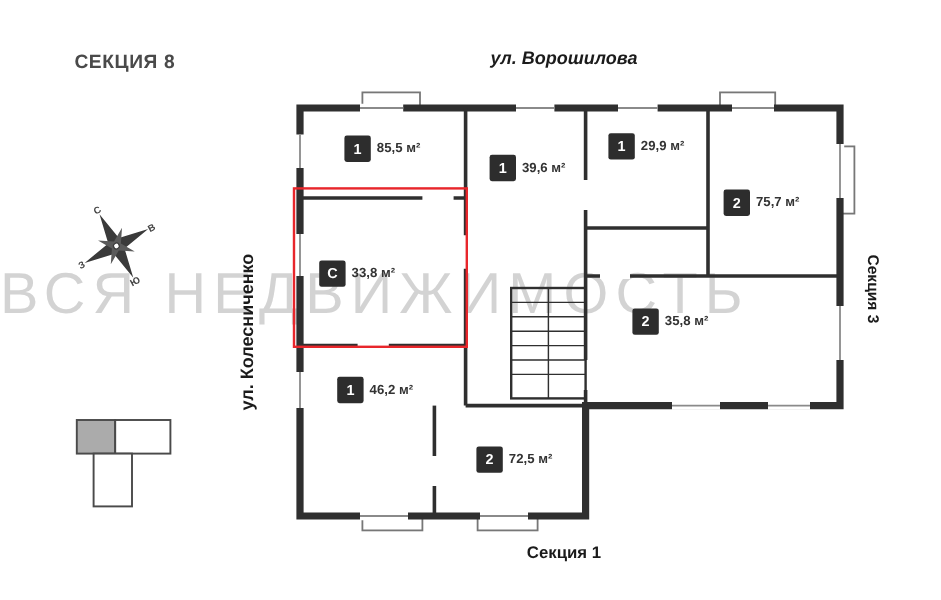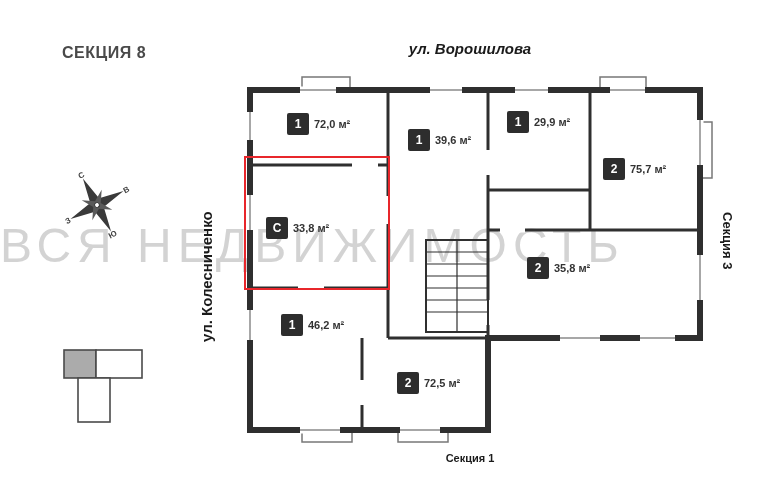--- a/index.html
+++ b/index.html
@@ -7,21 +7,21 @@
     position:relative;width:784px;height:500px;background:#ffffff;overflow:hidden;
     font-family:"Liberation Sans",sans-serif;
   }
   .lbl{position:absolute;font-weight:bold;color:#1b1b1b;z-index:6;}
   .section-title{left:62px;top:44px;font-size:16px;letter-spacing:.5px;color:#4a4a4a;}
   .plan-subtitle{left:62px;top:72px;font-size:14.5px;color:#111;}
   .street-top{left:370px;top:40px;width:200px;text-align:center;font-size:15px;font-style:italic;}
   .street-left{left:198px;top:172px;height:170px;font-size:15px;
     writing-mode:vertical-rl;transform:rotate(180deg);}
   .section-right{left:720px;top:212px;height:90px;font-size:13px;writing-mode:vertical-rl;}
-  .section-bottom{left:400px;top:452px;width:140px;text-align:center;font-size:11px;}
+  .section-bottom{left:400px;top:452px;width:140px;text-align:center;font-size:14px;}
   .watermark{
     position:absolute;left:0;top:218px;width:672px;text-align:left;z-index:1;
     font-size:48px;font-weight:normal;color:#c9c9c9;opacity:.8;letter-spacing:6px;
     white-space:nowrap;pointer-events:none;
   }
   .plan-svg{position:absolute;left:0;top:0;z-index:2;}
   .compass{position:absolute;left:60px;top:168px;z-index:3;}
   .minimap{position:absolute;left:58px;top:344px;z-index:3;}
   .red-box{
     position:absolute;left:244px;top:156px;width:142px;height:130px;
@@ -113,21 +113,21 @@
         <rect x="426" y="240" width="62" height="92"></rect>
         <path d="M426,252 h62 M426,264 h62 M426,276 h62 M426,288 h62 M426,300 h62 M426,312 h62 M457,240 v92" stroke-width="1.2"></path>
       </g>
     </g>
   </svg>
 
   <div class="red-box"></div>
 
   <div class="apt" style="left:287px;top:113px;">
     <span class="badge">1</span>
-    <span class="area">72,0 м²</span>
+    <span class="area">85,5 м²</span>
   </div>
   <div class="apt" style="left:408px;top:129px;">
     <span class="badge">1</span>
     <span class="area">39,6 м²</span>
   </div>
   <div class="apt" style="left:507px;top:111px;">
     <span class="badge">1</span>
     <span class="area">29,9 м²</span>
   </div>
   <div class="apt" style="left:603px;top:158px;">

